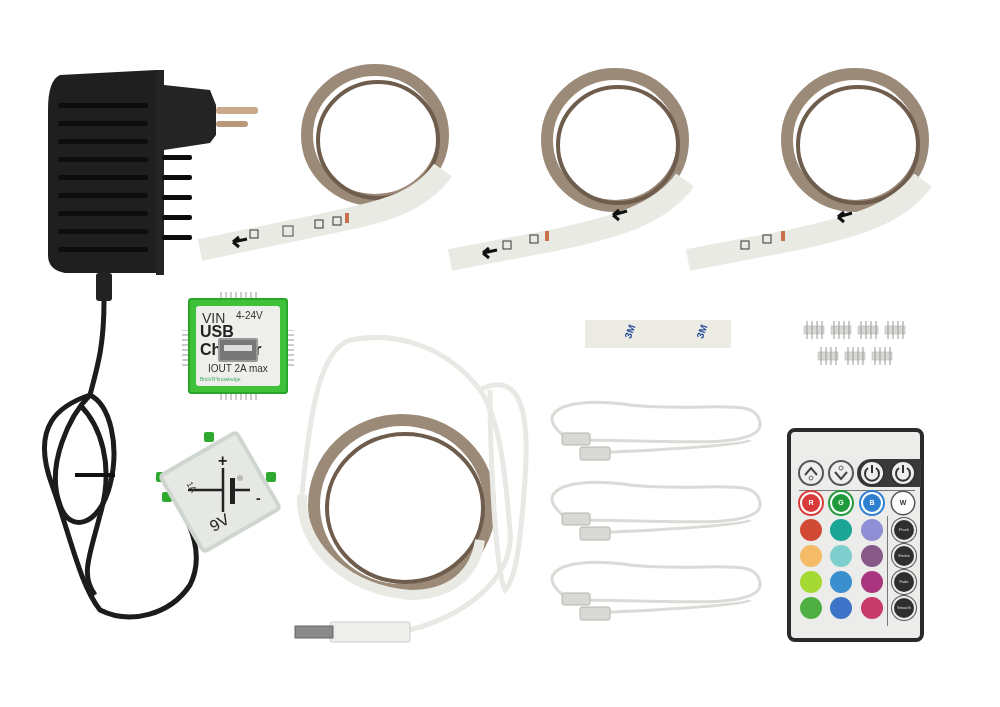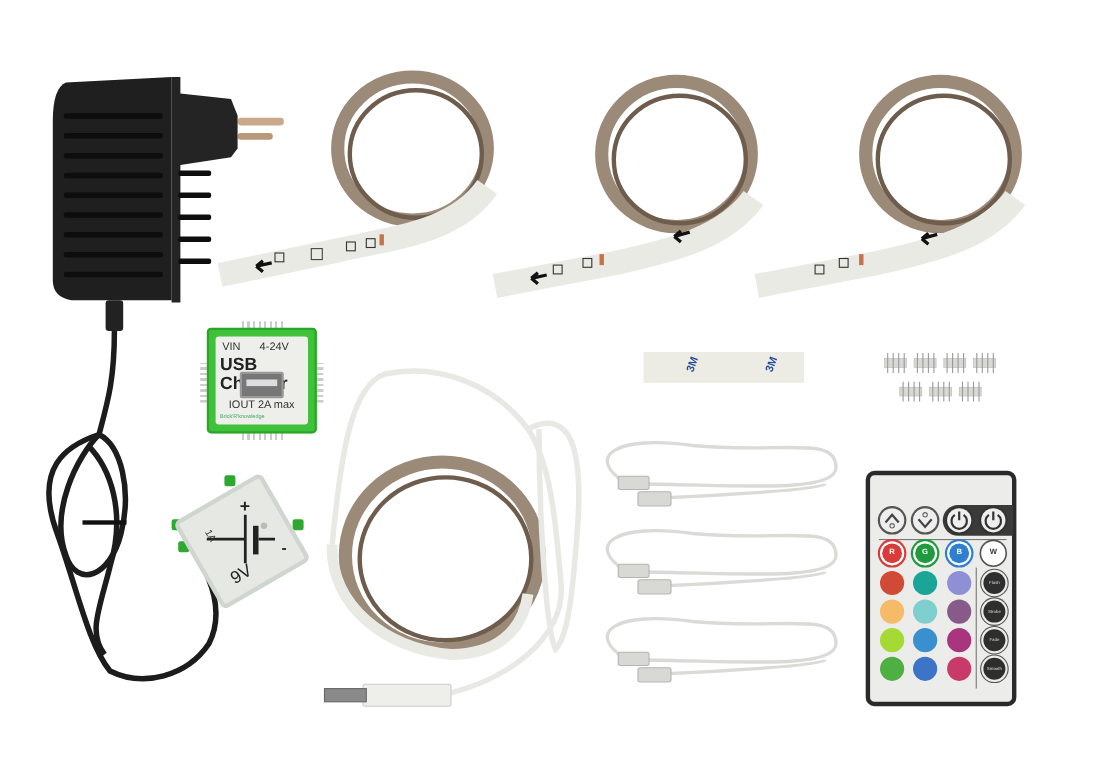--- a/index.html
+++ b/index.html
@@ -3,21 +3,21 @@
 <meta charset="utf-8">
 <style>
   html,body{margin:0;padding:0;background:#fff;}
   body{width:1000px;height:707px;position:relative;overflow:hidden;font-family:"Liberation Sans",sans-serif;}
   .abs{position:absolute;}
   svg{display:block;}
   
   .usb-mod{left:182px;top:292px;width:112px;height:108px;}
   .usb-mod .base{position:absolute;left:6px;top:6px;width:100px;height:96px;background:#3fc23a;border-radius:4px;box-shadow:inset 0 0 0 2px #2aa52a;}
   .usb-mod .face{position:absolute;left:14px;top:14px;width:84px;height:80px;background:#eeeeea;border-radius:3px;}
-  .usb-mod .vin{position:absolute;left:20px;top:18px;font-size:10px;color:#333;}
+  .usb-mod .vin{position:absolute;left:20px;top:18px;font-size:14px;color:#333;}
   .usb-mod .volt{position:absolute;left:54px;top:18px;font-size:10px;color:#333;}
   .usb-mod .title{position:absolute;left:18px;top:31px;font-size:16px;font-weight:bold;color:#222;}
   .usb-mod .port{position:absolute;left:36px;top:46px;width:36px;height:20px;background:#777;border:2px solid #999;border-radius:2px;}
   .usb-mod .port::after{content:"";position:absolute;left:4px;top:5px;width:28px;height:6px;background:#ddd;}
   .usb-mod .iout{position:absolute;left:26px;top:71px;font-size:10px;color:#333;}
   .usb-mod .brand{position:absolute;left:18px;top:84px;font-size:5px;color:#4a6;}
   .pins{position:absolute;background:repeating-linear-gradient(90deg,#ccc 0 2px,transparent 2px 5px);}
   .pins.v{background:repeating-linear-gradient(0deg,#ccc 0 2px,transparent 2px 5px);}
   
   .bat-mod{left:152px;top:430px;width:128px;height:120px;}

